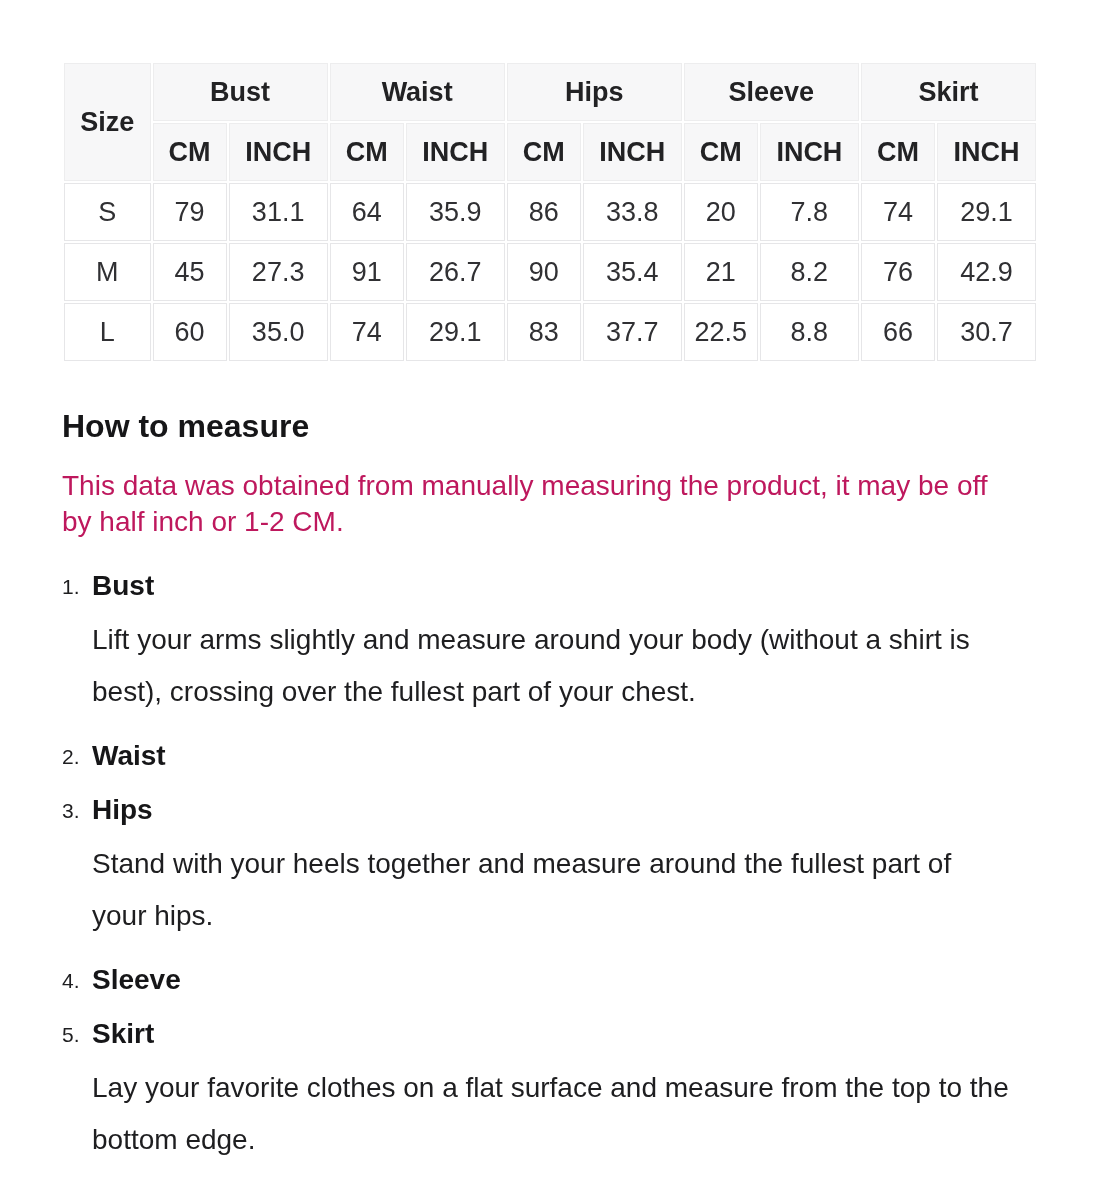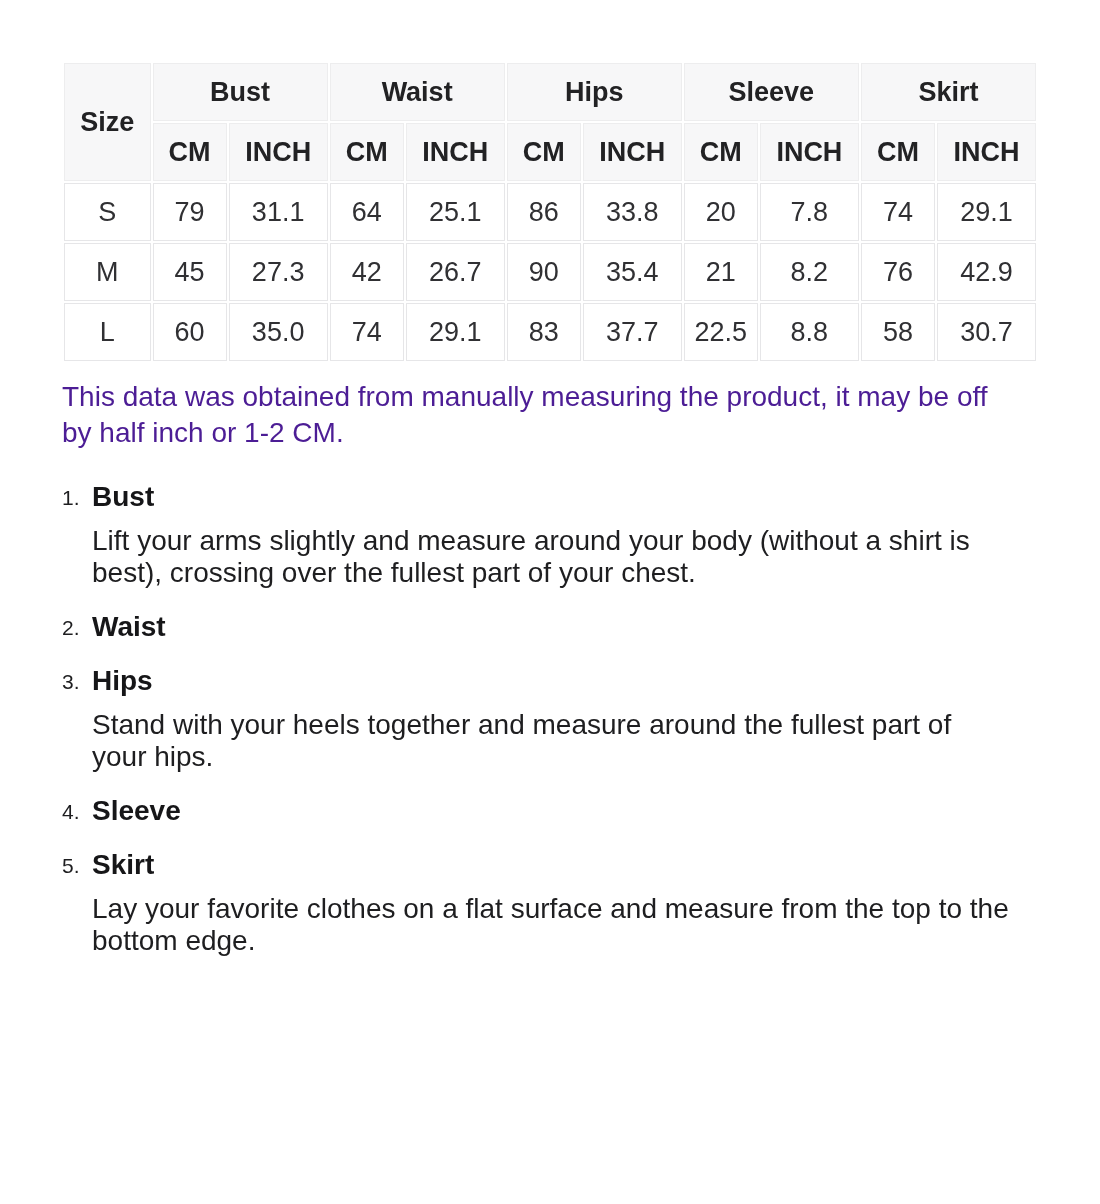--- a/index.html
+++ b/index.html
@@ -52,22 +52,22 @@
   h2.how-heading {
     font-size: 32px;
     line-height: 38px;
     font-weight: 700;
     color: #161618;
     margin: 44px 0 0 0;
   }
   p.intro {
     font-size: 28px;
     line-height: 36px;
-    margin: 16px 0 0 0;
-    color: #4c1d95;
+    margin: 23px 0 0 0;
+    color: #be185d;
     white-space: pre-line;
   }
   ol.steps {
     list-style: none;
     margin: 30px 0 0 0;
     padding: 0;
   }
   ol.steps li {
     position: relative;
     padding-left: 30px;
@@ -83,21 +83,21 @@
   ol.steps h3.step-title {
     margin: 0;
     font-size: 28px;
     line-height: 32px;
     font-weight: 700;
     color: #161618;
   }
   ol.steps p.step-desc {
     margin: 12px 0 0 0;
     font-size: 28px;
-    line-height: 32px;
+    line-height: 52px;
     color: #1e1e20;
     white-space: pre-line;
   }
 </style>
 </head>
 <body>
 
 <div class="page">
 
   <table class="size-chart">
@@ -135,57 +135,58 @@
         <th>CM</th>
         <th>INCH</th>
       </tr>
     </thead>
     <tbody>
       <tr>
         <td>S</td>
         <td>79</td>
         <td>31.1</td>
         <td>64</td>
-        <td>25.1</td>
+        <td>35.9</td>
         <td>86</td>
         <td>33.8</td>
         <td>20</td>
         <td>7.8</td>
         <td>74</td>
         <td>29.1</td>
       </tr>
       <tr>
         <td>M</td>
         <td>45</td>
         <td>27.3</td>
-        <td>42</td>
+        <td>91</td>
         <td>26.7</td>
         <td>90</td>
         <td>35.4</td>
         <td>21</td>
         <td>8.2</td>
         <td>76</td>
         <td>42.9</td>
       </tr>
       <tr>
         <td>L</td>
         <td>60</td>
         <td>35.0</td>
         <td>74</td>
         <td>29.1</td>
         <td>83</td>
         <td>37.7</td>
         <td>22.5</td>
         <td>8.8</td>
-        <td>58</td>
+        <td>66</td>
         <td>30.7</td>
       </tr>
     </tbody>
   </table>
 
+  <h2 class="how-heading">How to measure</h2>
   <p class="intro">This data was obtained from manually measuring the product, it may be off
 by half inch or 1-2 CM.</p>
 
   <ol class="steps">
     <li>
       <span class="step-num">1.</span>
       <h3 class="step-title">Bust</h3>
       <p class="step-desc">Lift your arms slightly and measure around your body (without a shirt is
 best), crossing over the fullest part of your chest.</p>
     </li>

